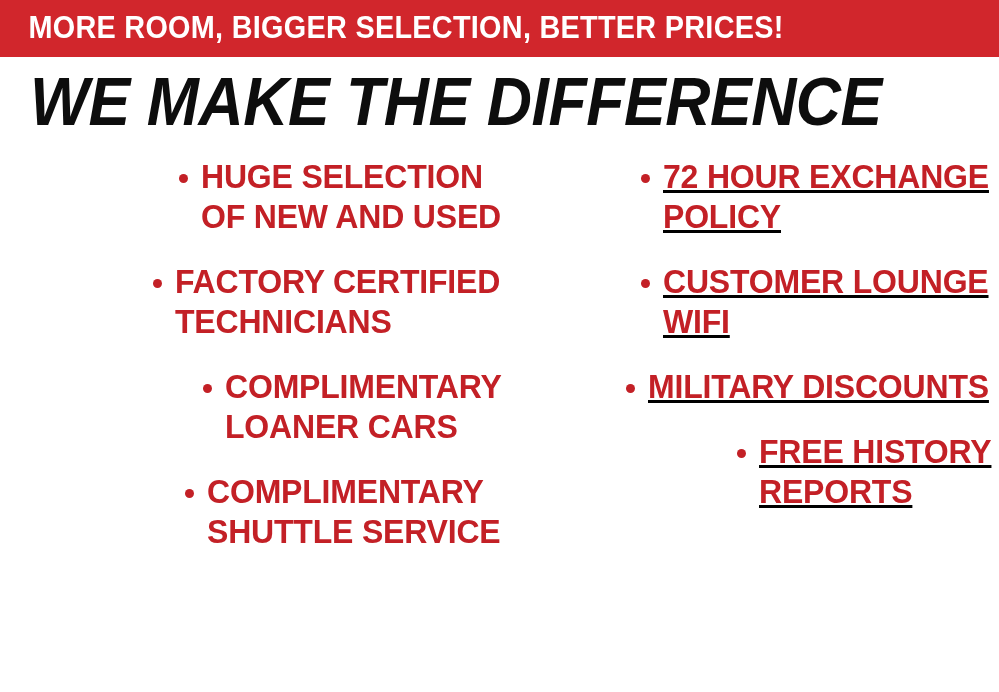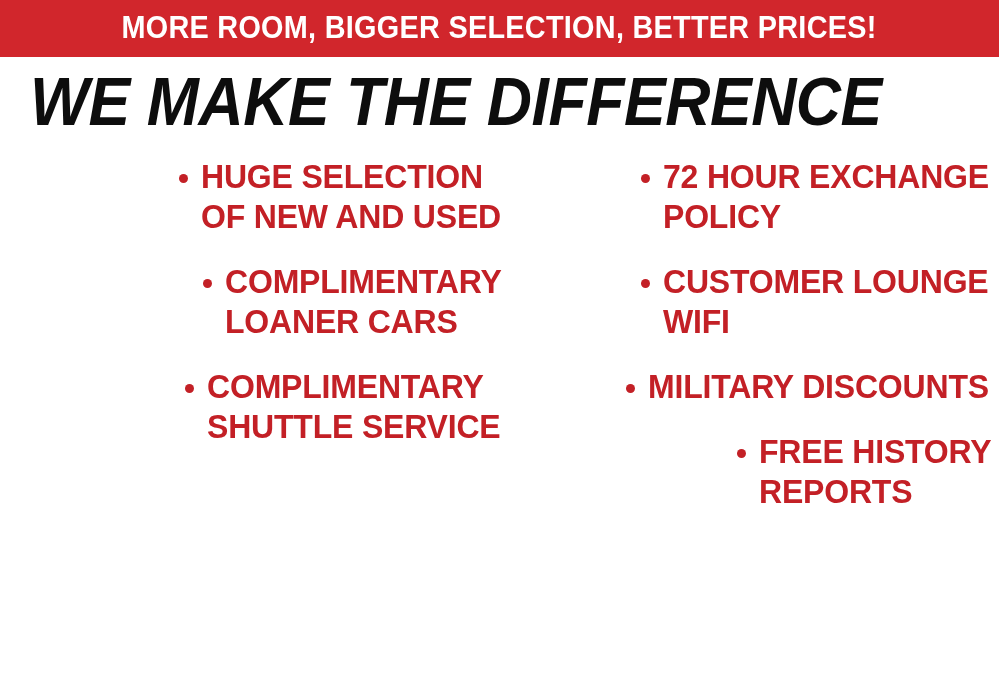--- a/index.html
+++ b/index.html
@@ -12,21 +12,21 @@
     background: #ffffff;
     font-family: "Liberation Sans", sans-serif;
     overflow: hidden;
   }
   .banner {
     width: 999px;
     height: 57px;
     background: #d1262c;
     display: flex;
     align-items: center;
-    justify-content: center;
+    justify-content: flex-start;
     box-sizing: border-box;
   }
   .banner-text {
     color: #ffffff;
     font-family: "Liberation Sans", sans-serif;
     font-weight: bold;
     font-size: 31px;
     letter-spacing: 0.3px;
     transform: scaleX(0.93);
     transform-origin: center center;
@@ -64,20 +64,21 @@
   }
   .col-left {
     width: 510px;
     padding-left: 18px;
     padding-top: 12px;
   }
   .col-right {
     width: 489px;
     padding-left: 22px;
     padding-top: 12px;
+    text-decoration: underline;
   }
   .bullet-item {
     display: flex;
     align-items: flex-start;
     margin-bottom: 26px;
     justify-content: flex-end;
   }
   .col-left .bullet-item { margin-bottom: 25px; }
   .col-right .bullet-item { margin-bottom: 25px; }
   .dot {
@@ -115,20 +116,25 @@
 <div class="columns">
 
   <div class="col col-left">
     <div class="bullet-item">
       <span class="dot"></span>
       <span class="bullet-text">HUGE SELECTION
 OF NEW AND USED</span>
     </div>
     <div class="bullet-item">
       <span class="dot"></span>
+      <span class="bullet-text">FACTORY CERTIFIED
+TECHNICIANS</span>
+    </div>
+    <div class="bullet-item">
+      <span class="dot"></span>
       <span class="bullet-text">COMPLIMENTARY
 LOANER CARS</span>
     </div>
     <div class="bullet-item">
       <span class="dot"></span>
       <span class="bullet-text">COMPLIMENTARY
 SHUTTLE SERVICE</span>
     </div>
   </div>
 

